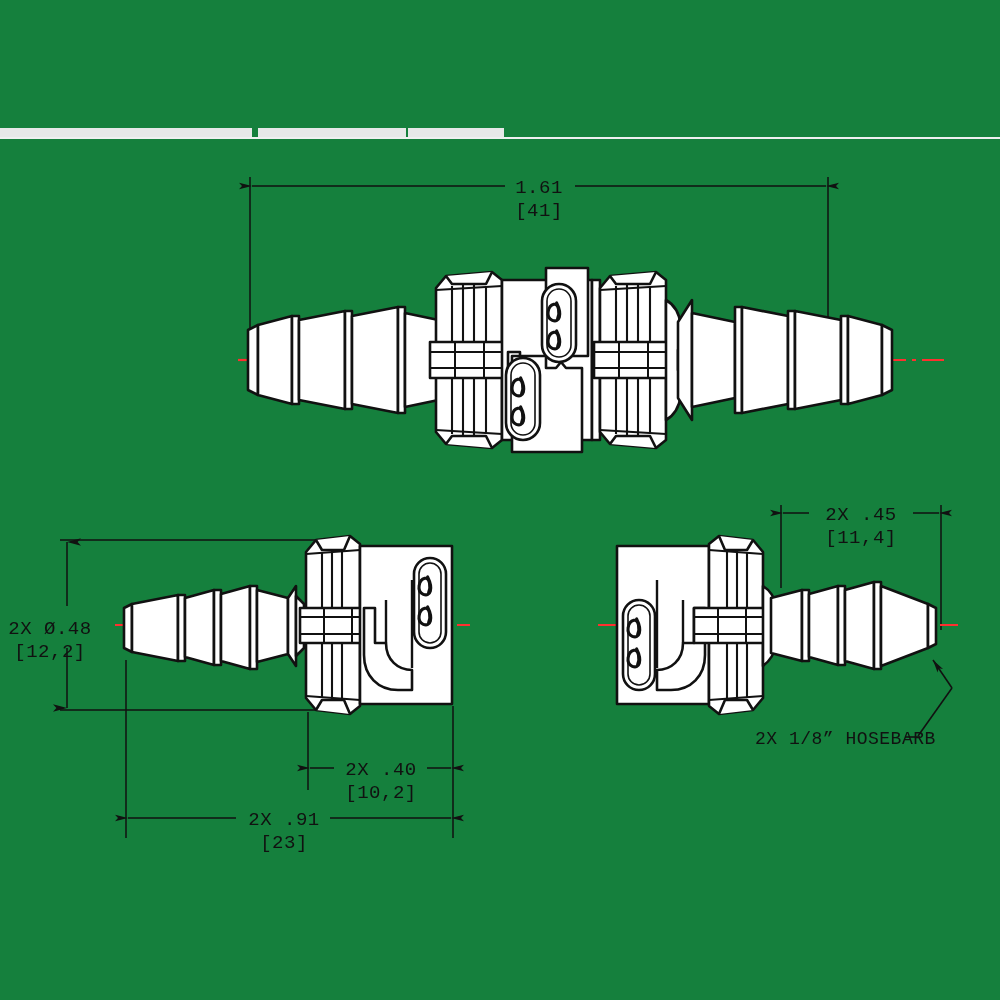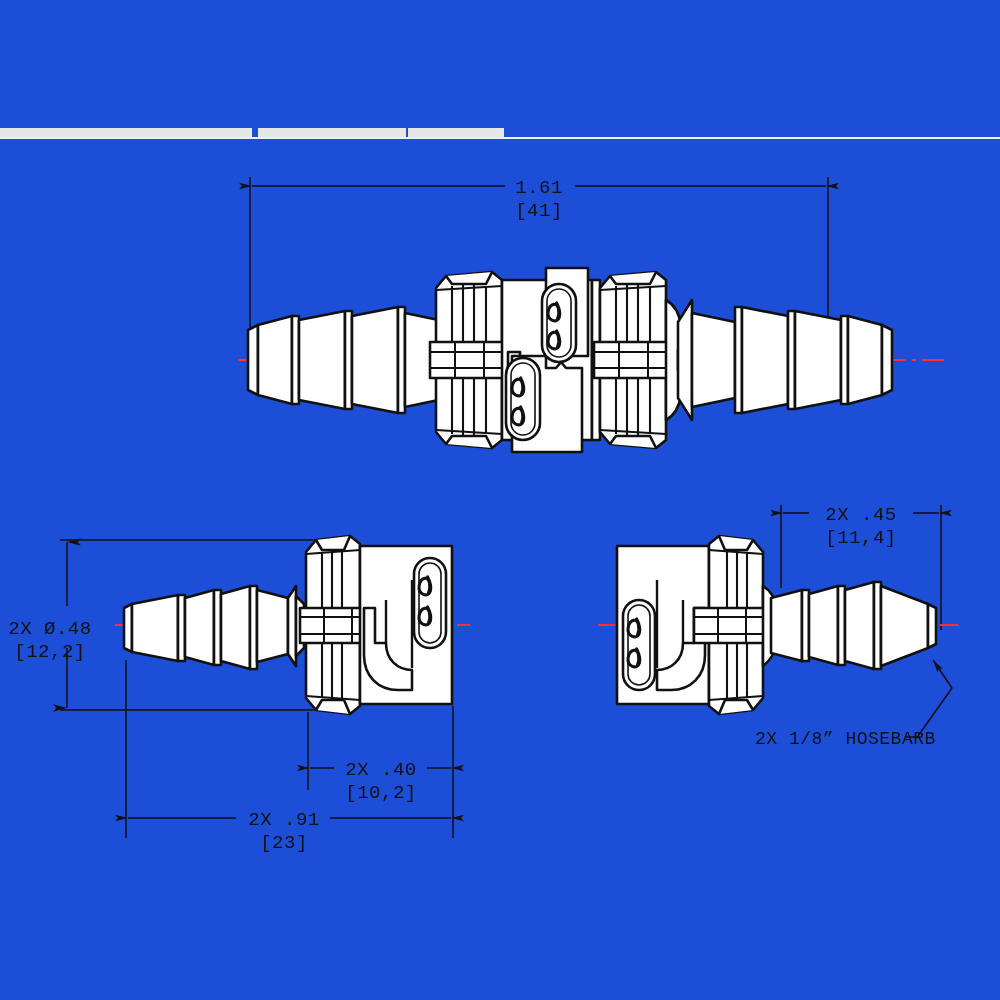--- a/index.html
+++ b/index.html
@@ -6,21 +6,21 @@
   html,body{margin:0;padding:0;background:#ffffff;}
   body{
     width:1000px;height:1000px;
     font-family:"Liberation Sans", sans-serif;
     overflow:hidden;
     position:relative;
   }
   #sheet{
     position:absolute;inset:0;
     width:1000px;height:1000px;
-    background:#1d4ed8;
+    background:#15803d;
   }
   svg#drawing{display:block;width:1000px;height:1000px;}
 
   
   .dimtext{
     font-family:"Liberation Mono","DejaVu Sans Mono",monospace;
     font-size:19px;
     letter-spacing:0.5px;
     fill:#111111;
   }

